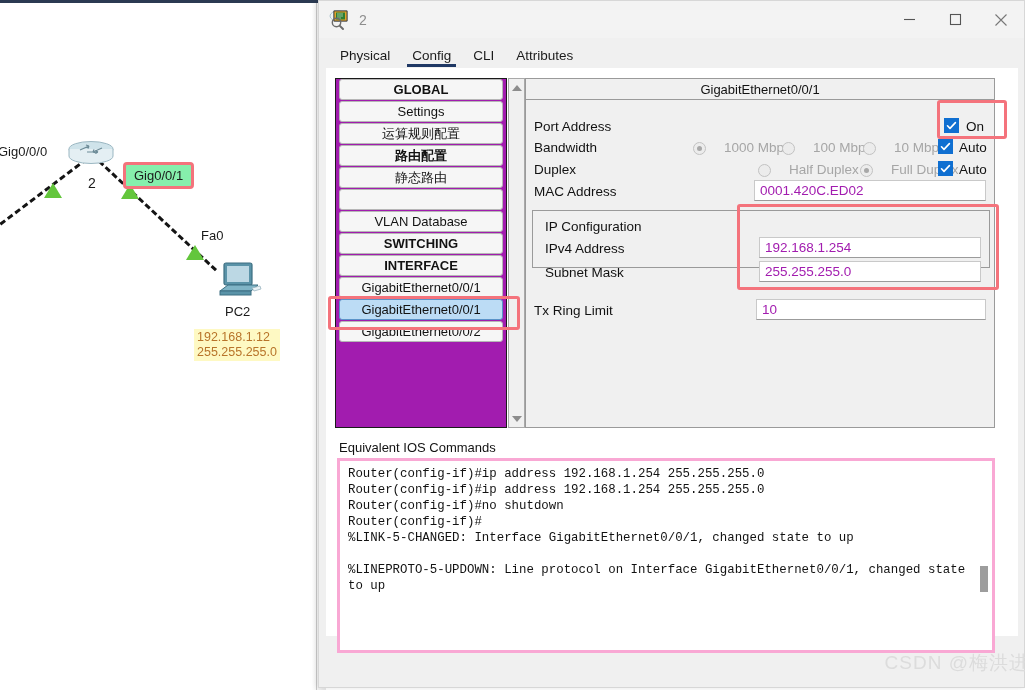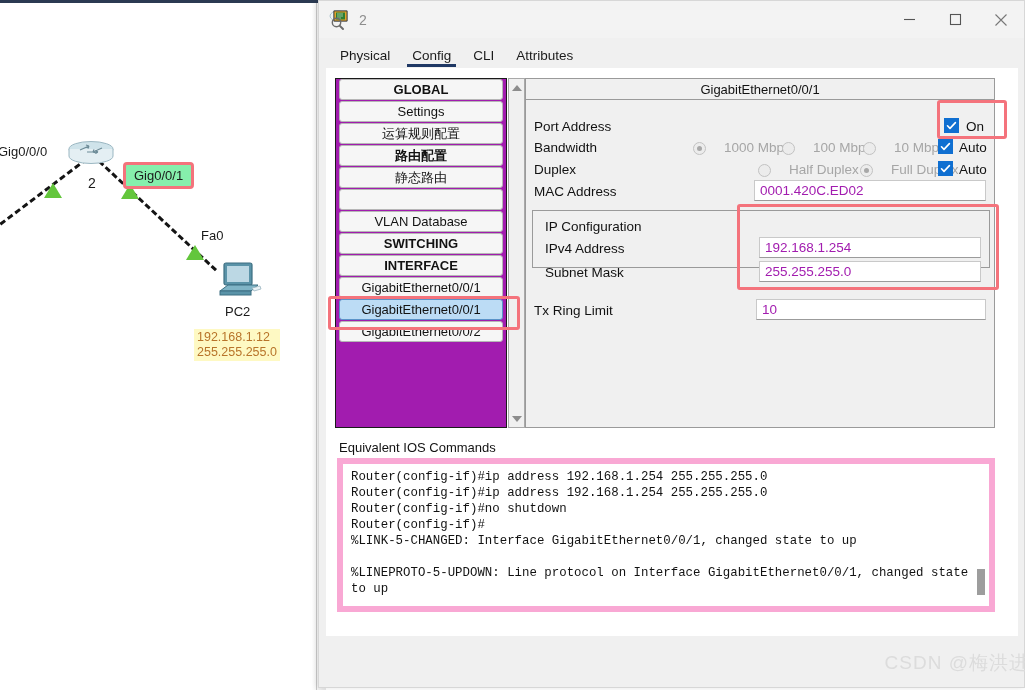--- a/index.html
+++ b/index.html
@@ -177,22 +177,22 @@
     position: absolute; border: 3px solid #f4737c; border-radius: 3px;
     pointer-events: none; z-index: 30;
   }
 
   
   .ios-label {
     position: absolute; left: 13px; top: 372px;
     font-size: 13px; color: #121212;
   }
   .ios-box {
-    position: absolute; left: 11px; top: 390px; width: 658px; height: 154px;
-    border: 6px solid #f9a8d4; background: #ffffff; box-sizing: border-box;
+    position: absolute; left: 11px; top: 390px; width: 658px; height: 195px;
+    border: 3px solid #f9a8d4; background: #ffffff; box-sizing: border-box;
     overflow: hidden;
   }
   .ios-text {
     position: absolute; left: 8px; top: 5px; right: 18px;
     font-family: "Liberation Mono", monospace;
     font-size: 12.4px; line-height: 16px; color: #121212;
     white-space: pre-wrap; word-break: break-word;
   }
   .ios-scroll {
     position: absolute; right: 2px; top: 1px; width: 12px; bottom: 1px;

